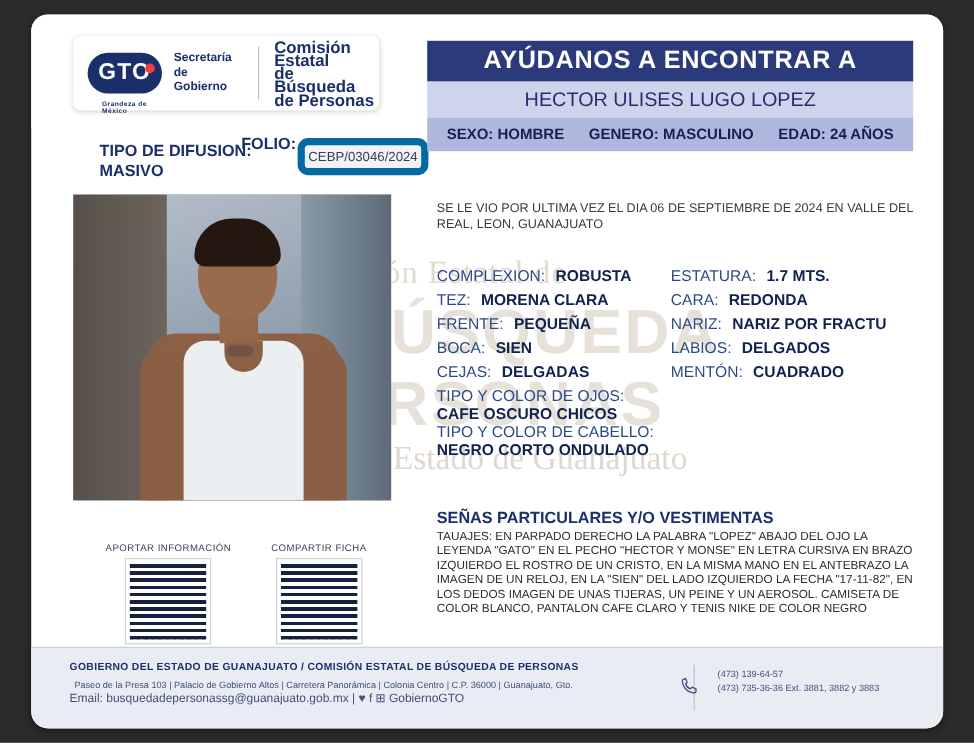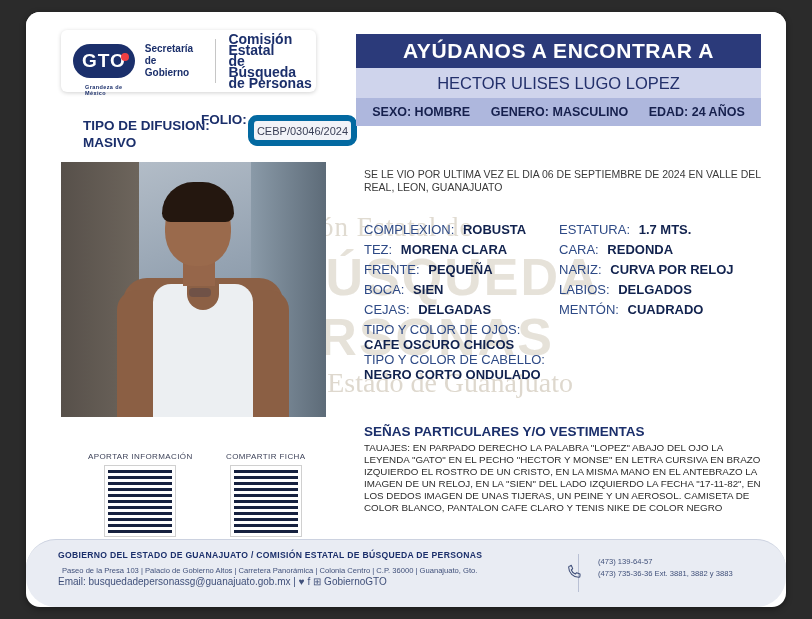--- a/index.html
+++ b/index.html
@@ -151,21 +151,21 @@
   .qr-l{left:62px;}
   .qr-r{left:200px;}
   .qr-cap{font-size:8px;color:#3a3f56;letter-spacing:.4px;margin-bottom:5px;}
   .qr{width:64px;height:64px;margin:0 auto;background:
       repeating-linear-gradient(0deg,#16213f 0 3px,#ffffff 3px 6px),
       repeating-linear-gradient(90deg,#16213f 0 3px,rgba(255,255,255,0) 3px 6px);
       border:3px solid #ffffff;outline:1px solid #d0d0d0;}
   
   .footer{
     position:absolute;left:0;bottom:0;width:760px;height:67px;
-    background:#e9ecf3;z-index:4;border-top:1px solid #ccd2e0;border-radius:30px;
+    background:#e9ecf3;z-index:4;border-top:1px solid #ccd2e0;
   }
   .f-title{
     position:absolute;left:32px;top:10px;font-size:8.6px;font-weight:bold;color:#1b2f6b;
     letter-spacing:.3px;
   }
   .f-l1{position:absolute;left:36px;top:26px;font-size:7.6px;color:#40507a;}
   .f-l2{position:absolute;left:32px;top:36px;font-size:10px;color:#40507a;}
   .f-sep{position:absolute;left:552px;top:14px;width:1px;height:38px;background:#b9c0d4;}
   .f-ph{position:absolute;left:572px;top:16px;font-size:7.6px;color:#40507a;line-height:12px;}
   .phone-ic{position:absolute;left:540px;top:24px;width:16px;height:16px;}
@@ -258,21 +258,21 @@
         <span class="val">REDONDA</span>
       </div>
     </div>
     <div class="drow">
       <div class="dcol">
         <span class="lbl">FRENTE:</span>
         <span class="val">PEQUEÑA</span>
       </div>
       <div class="dcol">
         <span class="lbl">NARIZ:</span>
-        <span class="val">CURVA POR RELOJ</span>
+        <span class="val">NARIZ POR FRACTU</span>
       </div>
     </div>
     <div class="drow">
       <div class="dcol">
         <span class="lbl">BOCA:</span>
         <span class="val">SIEN</span>
       </div>
       <div class="dcol">
         <span class="lbl">LABIOS:</span>
         <span class="val">DELGADOS</span>

